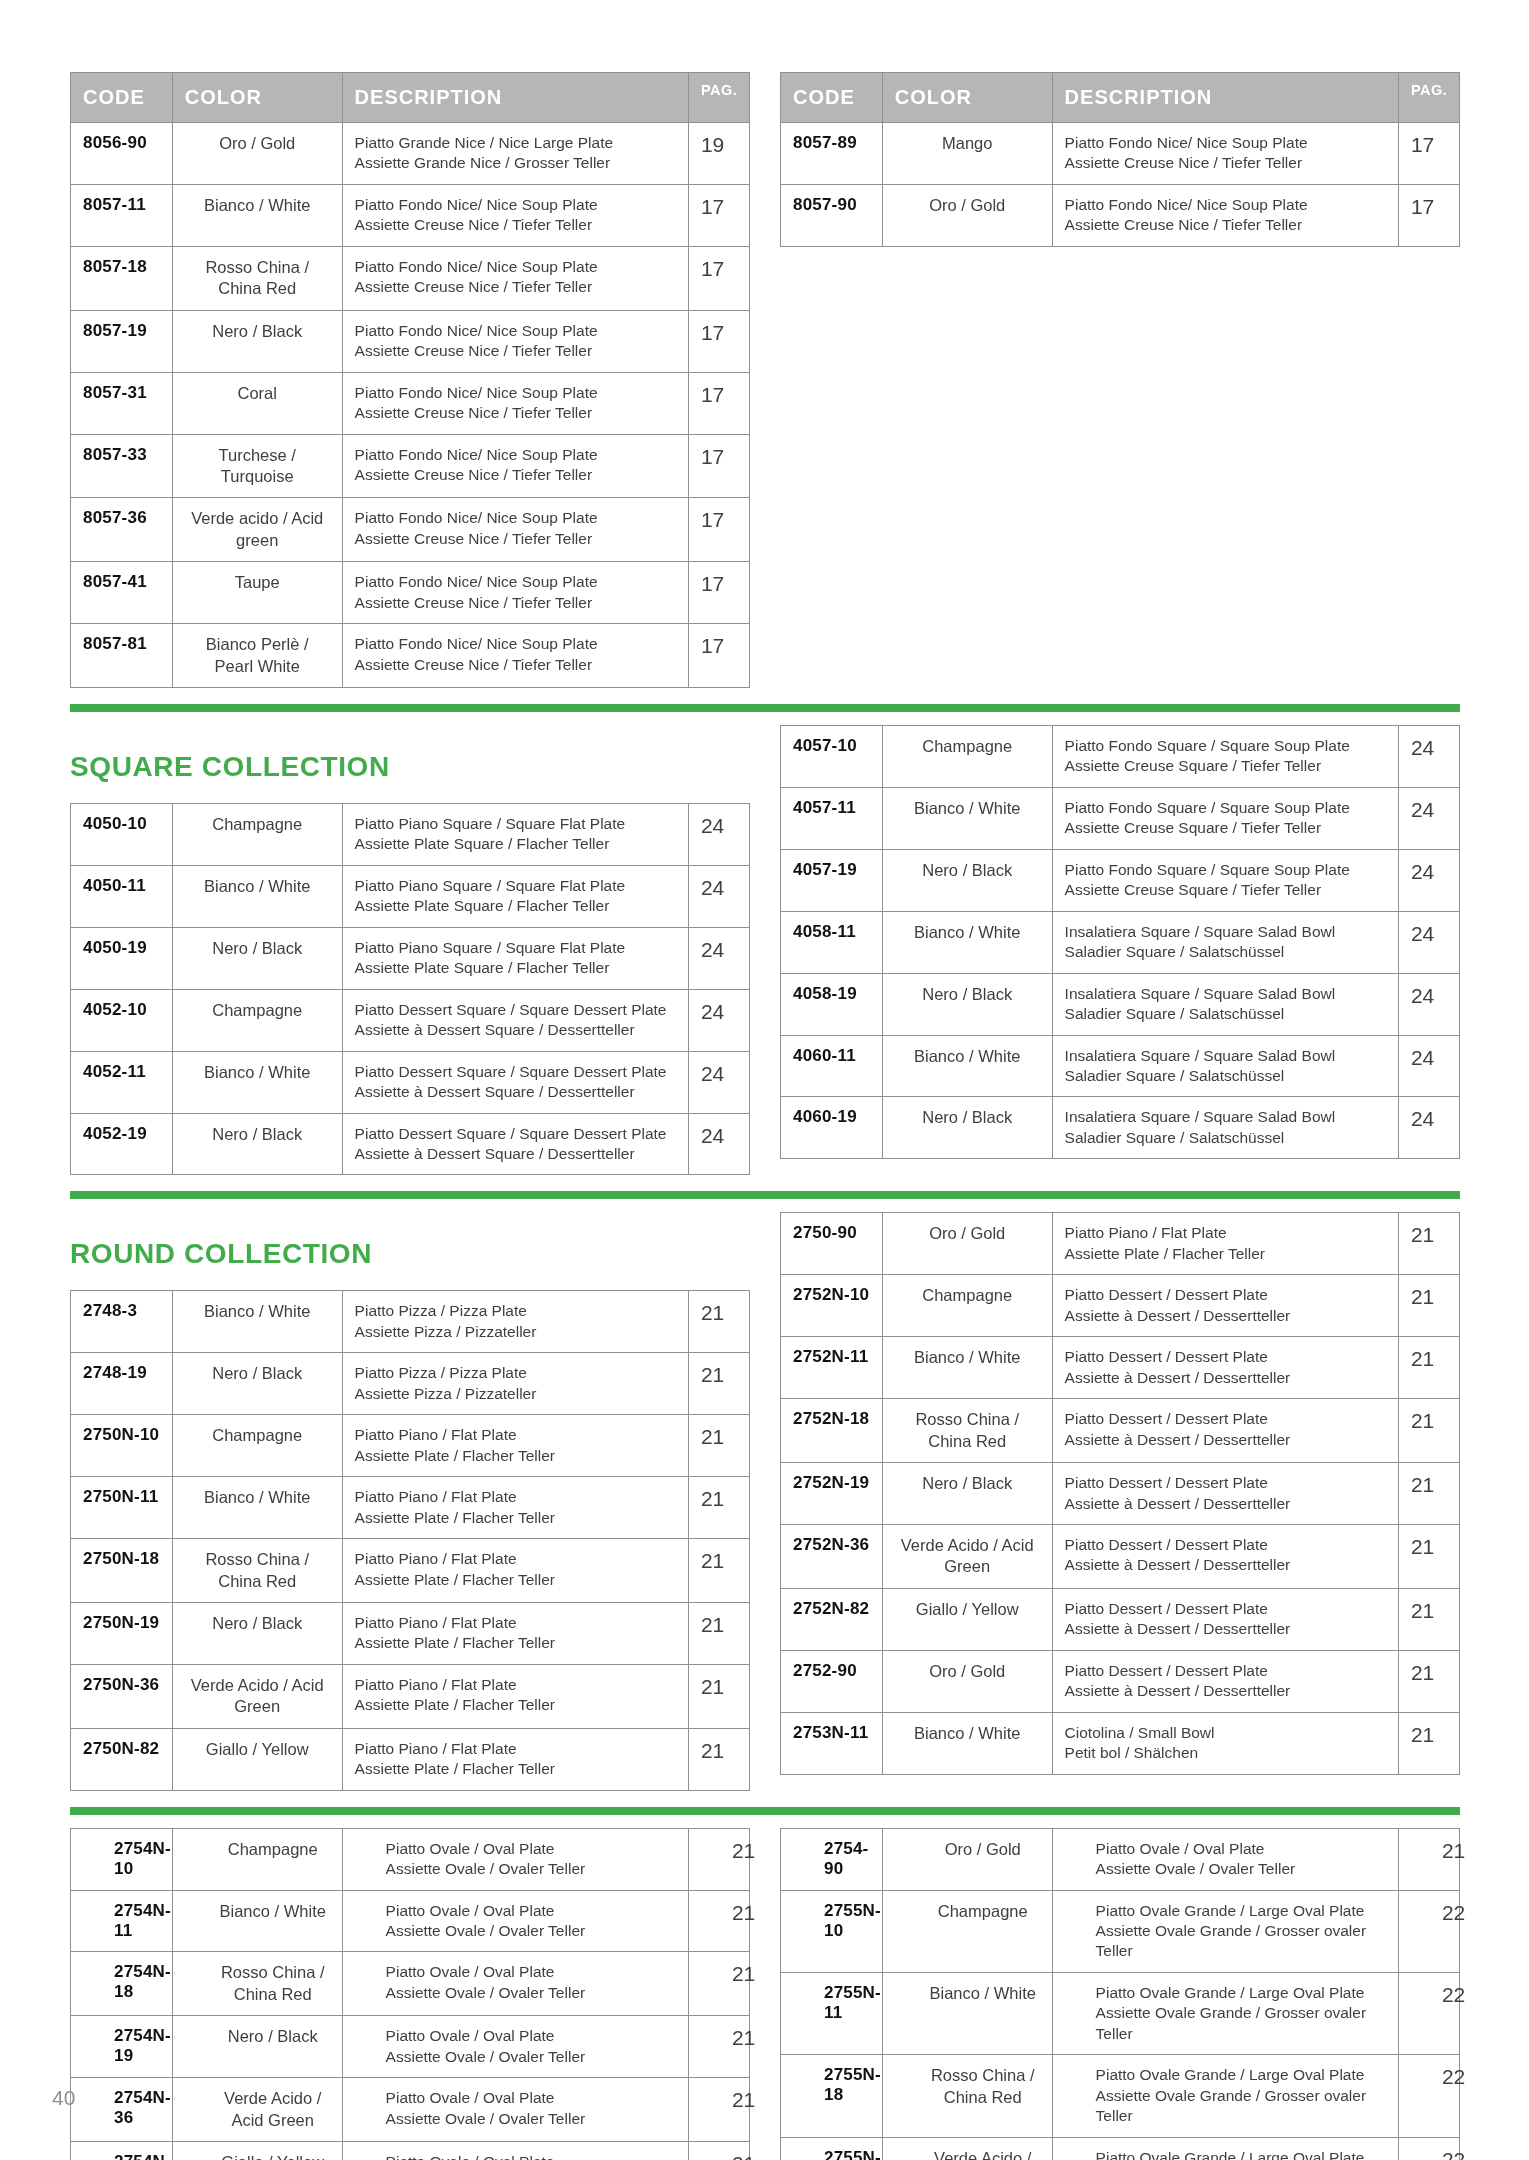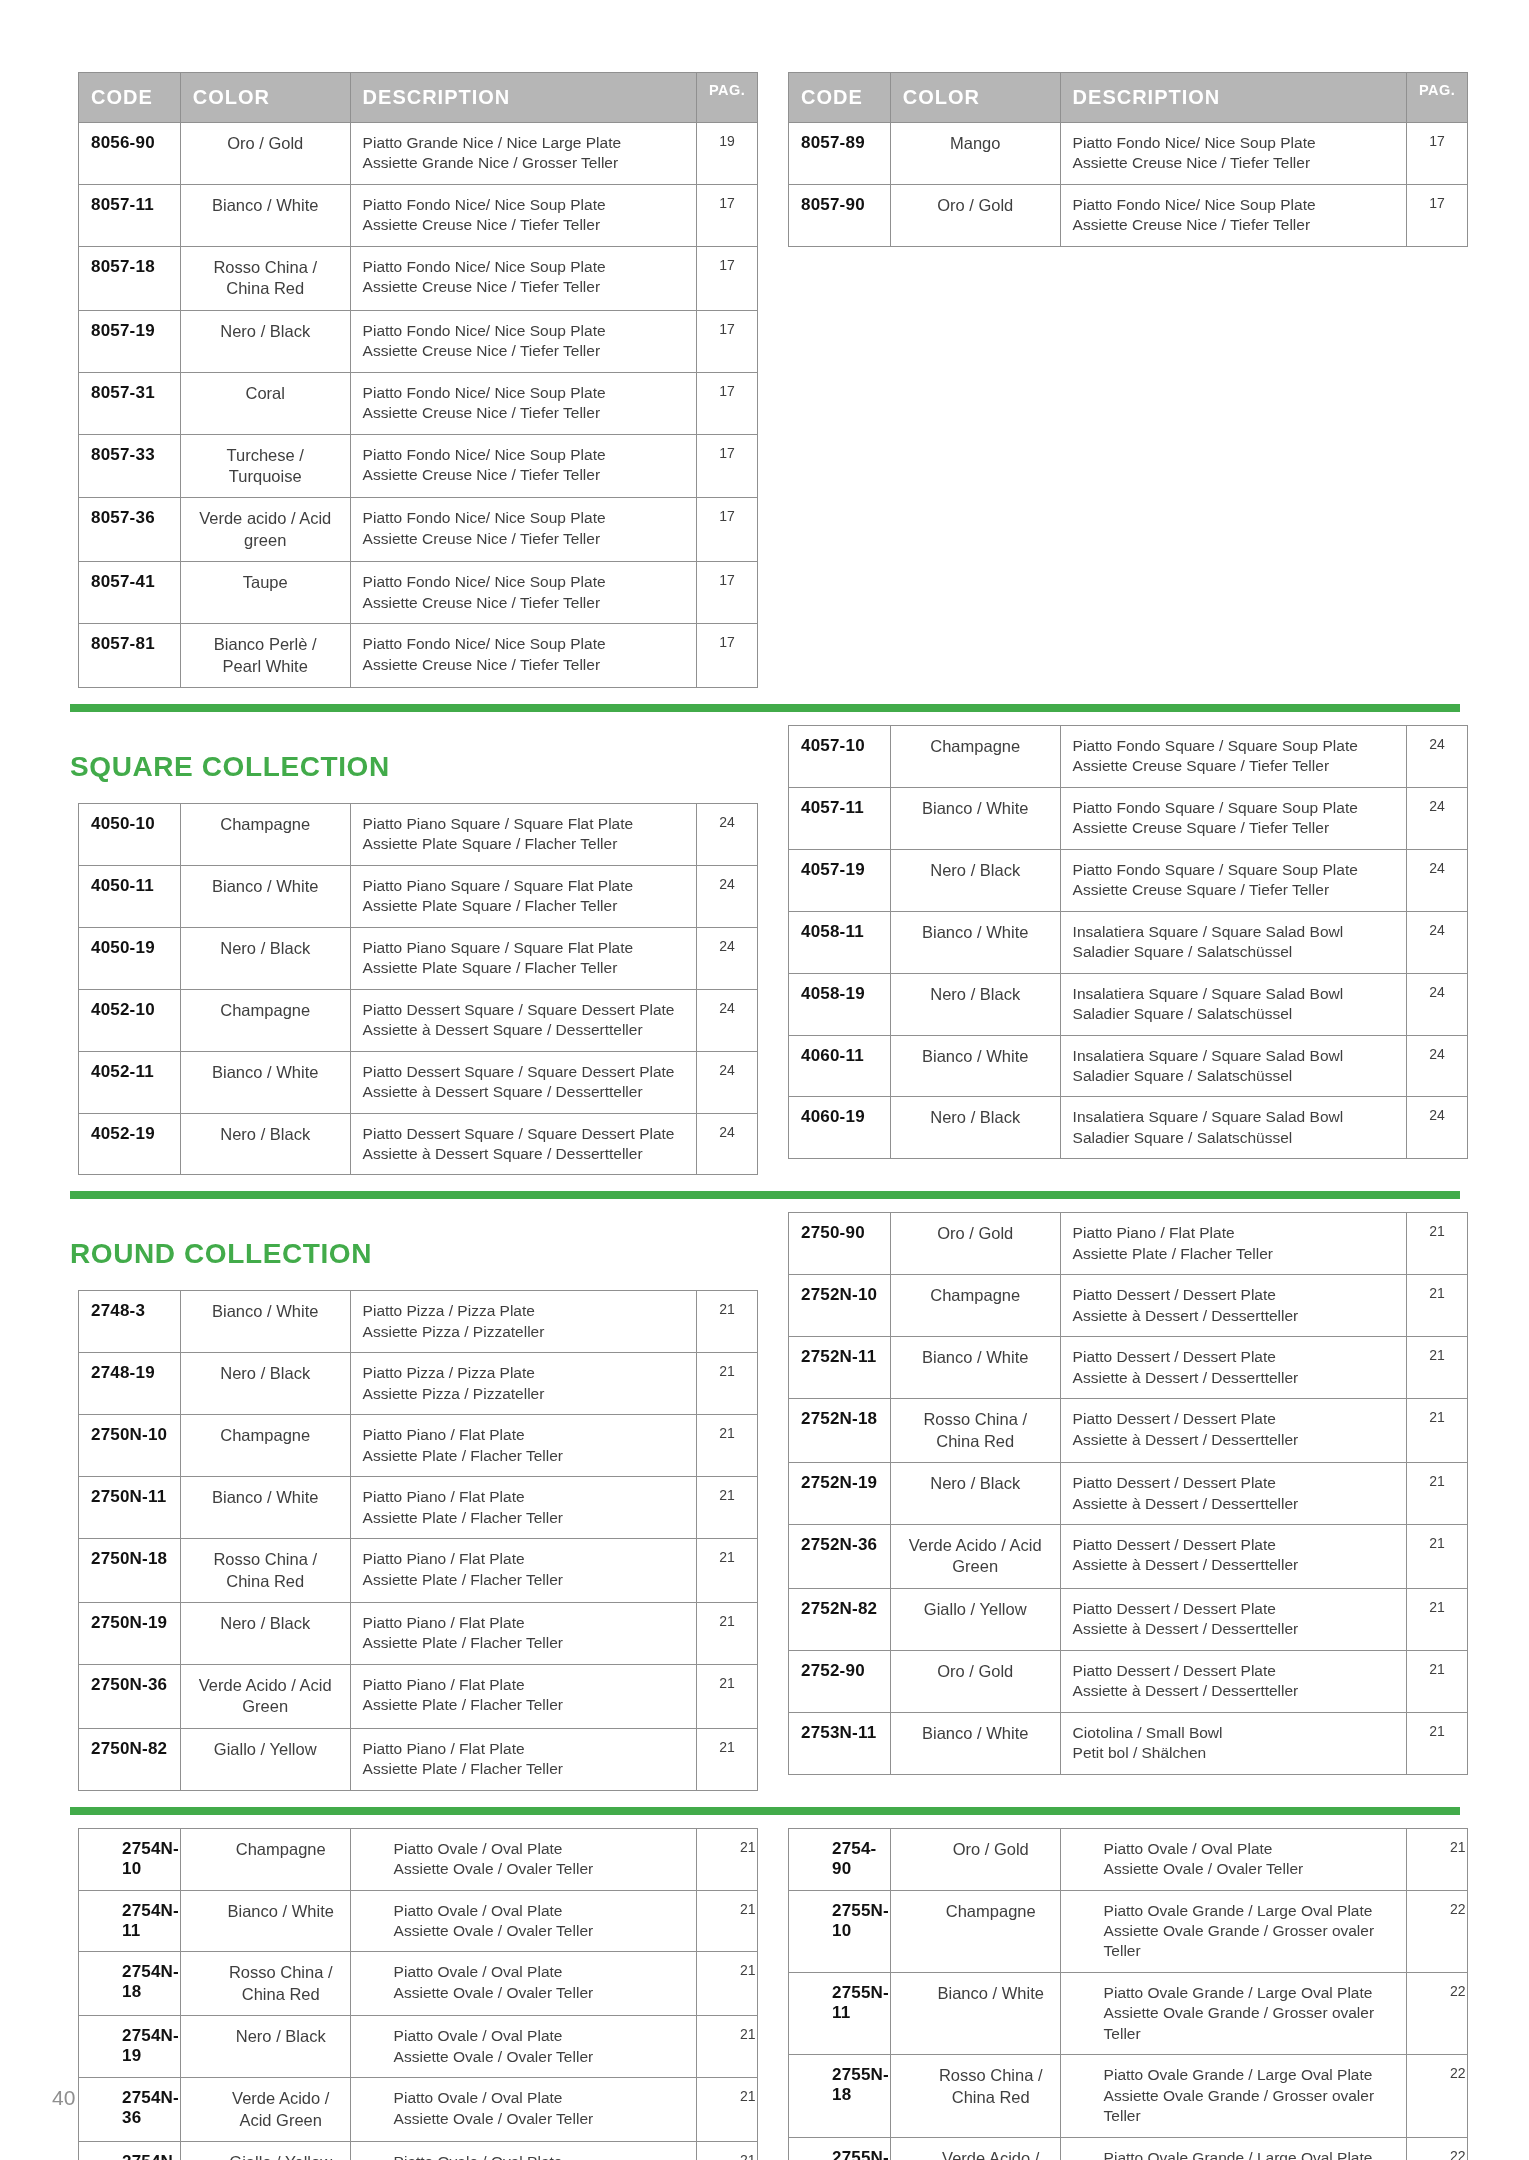--- a/index.html
+++ b/index.html
@@ -41,21 +41,20 @@
   .divider{
     height:8px;
     background:var(--green);
     margin:16px 0 13px 0;
   }
   table{
     width:100%;
     border-collapse:collapse;
     table-layout:fixed;
     background:#ffffff;
-    margin-left:8px;
   }
   table,th,td{border:1px solid var(--border);}
   th{
     background:var(--header-bg);
     color:var(--header-text);
     font-weight:700;
     font-size:20px;
     letter-spacing:1px;
     text-align:left;
     padding:12px 12px;
@@ -68,21 +67,21 @@
     padding-top:9px;
     letter-spacing:0.5px;
   }
   td{
     vertical-align:top;
     padding:10px 12px;
   }
   .c-code{font-weight:700;font-size:17px;color:var(--code);letter-spacing:0.2px;}
   .c-color{font-size:16.5px;line-height:1.3;text-align:center;}
   .c-desc{font-size:15.5px;line-height:1.32;}
-  .c-pag{font-size:14px;text-align:center;}
+  .c-pag{font-size:21px;}
   
   .s0 td{height:42px;}
   .s1 td{height:47px;}
   .s2 td{height:35px;}
   .s3 td{height:36px;padding-left:43px;}
   .page-number{
     position:absolute;
     left:52px;
     bottom:50px;
     font-size:21px;

